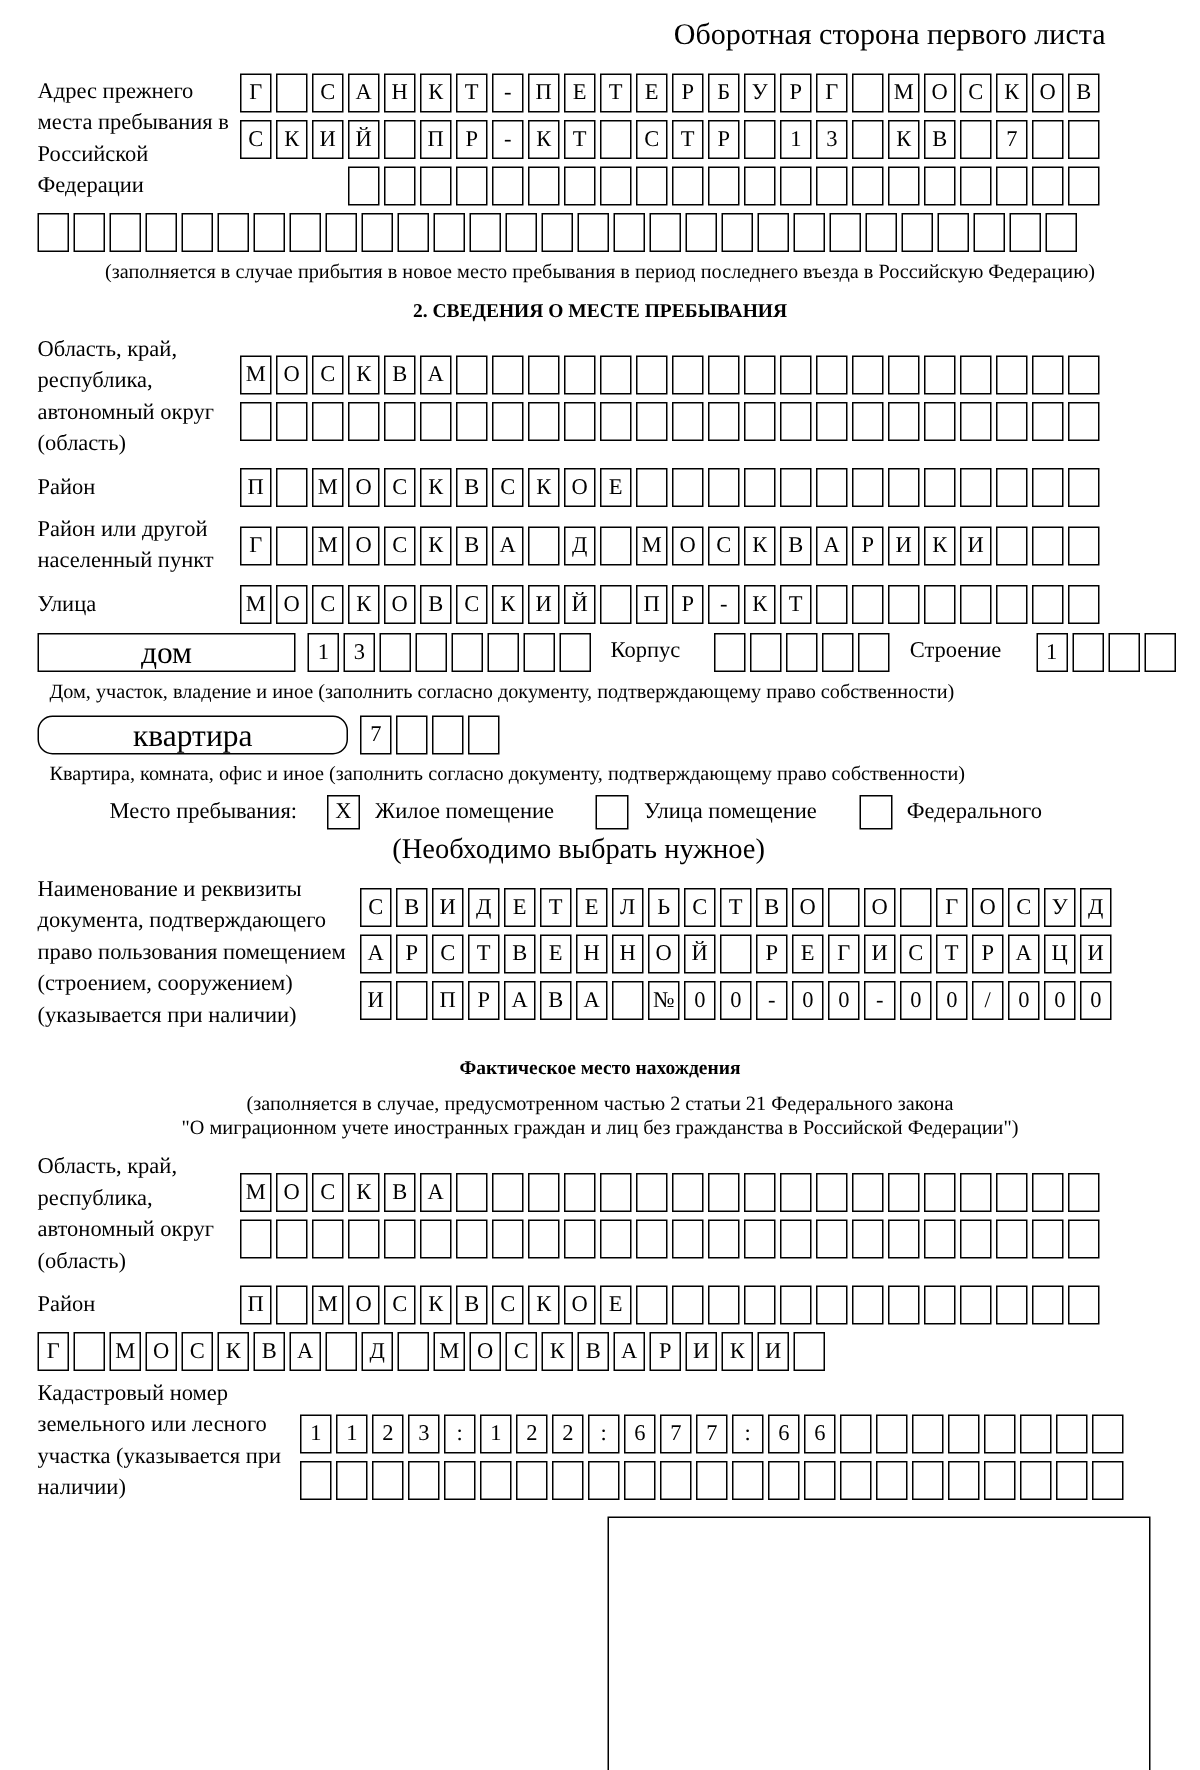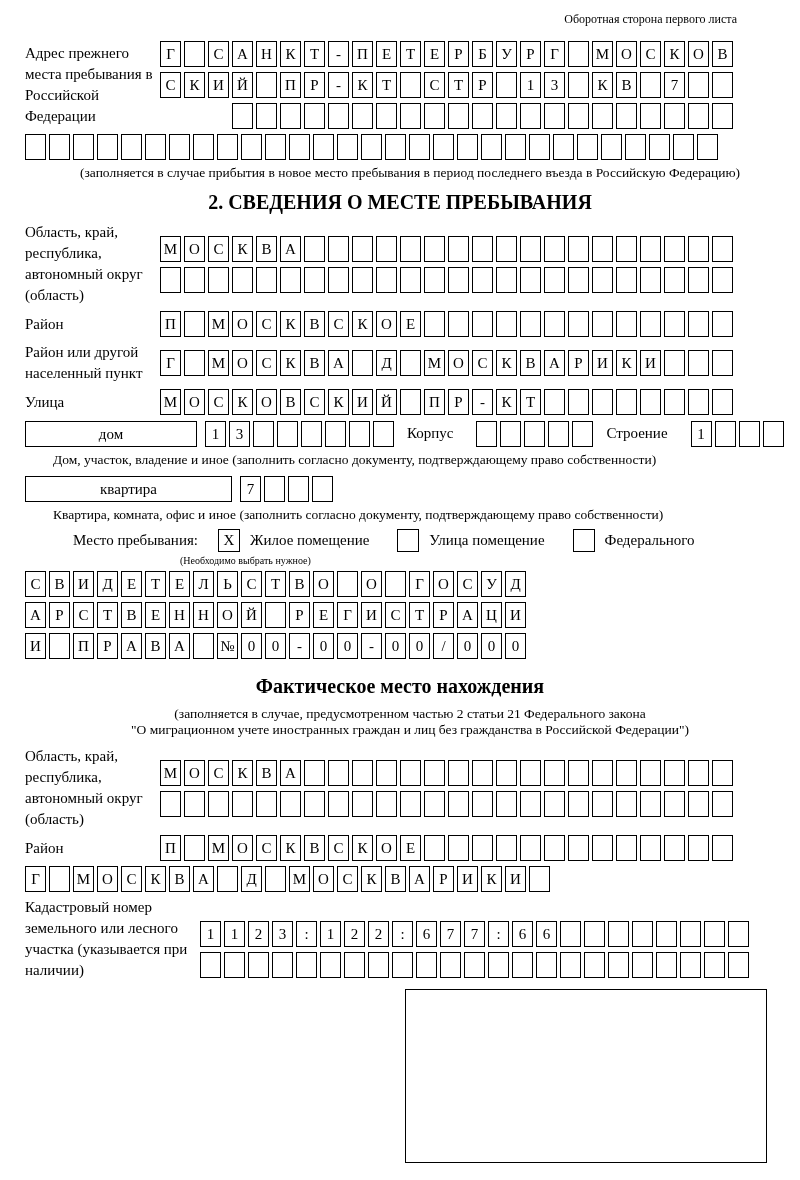--- a/index.html
+++ b/index.html
@@ -1,42 +1,42 @@
 <!DOCTYPE html>
 <html><head>
 <meta charset="utf-8">
 <style>
   html,body{margin:0;padding:0;background:#fff;color:#000;}
   body{width:800px;height:1180px;font-family:"Liberation Serif","DejaVu Serif",serif;overflow:hidden;}
   .page{padding:12px 25px 0 25px;position:relative;}
-  .hdr{text-align:right;font-size:12px;padding-right:38px;margin-bottom:14px;}
+  .hdr{text-align:right;font-size:20px;padding-right:38px;margin-bottom:14px;}
   .flexrow{display:flex;align-items:center;}
   .lbl{font-size:15px;line-height:1.4;flex:0 0 auto;}
   .w135{width:135px;}
   .w200{width:200px;}
   .w175{width:175px;}
   .w215{width:215px;}
   .rows{display:flex;flex-direction:column;gap:5px;}
   .cellrow{display:flex;flex-wrap:nowrap;}
   .cellrow.right{align-self:flex-end;}
   .cell{width:19px;height:24px;border:1.5px solid #000;margin-right:3px;flex:0 0 auto;
         font-size:15px;line-height:24px;text-align:center;}
-  .note{font-size:13.5px;margin-left:20px;}
+  .note{font-size:13.5px;}
   .center{text-align:center;}
-  .sect-title{font-weight:bold;font-size:20px;text-align:center;margin:10px 0 8px 0;}
+  .sect-title{font-weight:bold;font-size:13px;text-align:center;margin:10px 0 8px 0;}
   .mb5{margin-bottom:5px;}
   .mb8{margin-bottom:8px;}
   .mt5{margin-top:5px;}
-  .labelbox{border:1.5px solid #000;height:24px;line-height:24px;text-align:center;font-size:15px;flex:0 0 auto;}
+  .labelbox{border:1.5px solid #000;height:24px;line-height:24px;text-align:center;font-size:21px;flex:0 0 auto;}
   .inlbl{font-size:15px;line-height:27px;padding:0 23px 0 10px;flex:0 0 auto;}
   .chk{width:20px;height:21px;border:1.5px solid #000;text-align:center;font-size:15px;line-height:21px;flex:0 0 auto;margin:0 10px;}
   .stayrow{display:flex;align-items:center;font-size:15px;margin-top:6px;margin-left:48px;}
   .staylabel{width:135px;}
   .stayopt{margin-right:18px;}
-  .subnote{font-size:10px;margin-left:155px;width:330px;text-align:left;margin-top:3px;}
+  .subnote{font-size:19px;margin-left:155px;width:330px;text-align:right;margin-top:3px;}
   .stamp-wrap{width:362px;margin-left:380px;margin-top:8px;}
   .stamp-box{width:360px;height:172px;border:1.5px solid #000;}
 </style>
 </head>
 <body>
 
 <div class="page">
 
   <div class="hdr">Оборотная сторона первого листа</div>
 
@@ -327,21 +327,21 @@
     <div class="cellrow">
         <span class="cell">1</span>
         <span class="cell"></span>
         <span class="cell"></span>
         <span class="cell"></span>
       </div>
   </div>
   <div class="note mb8" style="padding-left:8px;">Дом, участок, владение и иное (заполнить согласно документу, подтверждающему право собственности)</div>
 
   <div class="flexrow mb5">
-    <div class="labelbox" style="width:205px;margin-right:8px;">квартира</div>
+    <div class="labelbox" style="width:205px;margin-right:8px;border-radius:10px;">квартира</div>
     <div class="cellrow">
         <span class="cell">7</span>
         <span class="cell"></span>
         <span class="cell"></span>
         <span class="cell"></span>
       </div>
   </div>
   <div class="note mb5" style="padding-left:8px;">Квартира, комната, офис и иное (заполнить согласно документу, подтверждающему право собственности)</div>
 
   <div class="stayrow">
@@ -349,20 +349,21 @@
     <span class="chk">X</span>
     <span class="stayopt">Жилое помещение</span>
     <span class="chk"></span>
     <span class="stayopt">Улица помещение</span>
     <span class="chk"></span>
     <span class="stayopt">Федерального</span>
   </div>
   <div class="subnote mb5">(Необходимо выбрать нужное)</div>
 
   <div class="flexrow mt5 mb8">
+    <div class="lbl w215">Наименование и реквизиты документа, подтверждающего право пользования помещением (строением, сооружением) (указывается при наличии)</div>
     <div class="rows">
       <div class="cellrow">
           <span class="cell">С</span>
           <span class="cell">В</span>
           <span class="cell">И</span>
           <span class="cell">Д</span>
           <span class="cell">Е</span>
           <span class="cell">Т</span>
           <span class="cell">Е</span>
           <span class="cell">Л</span>

